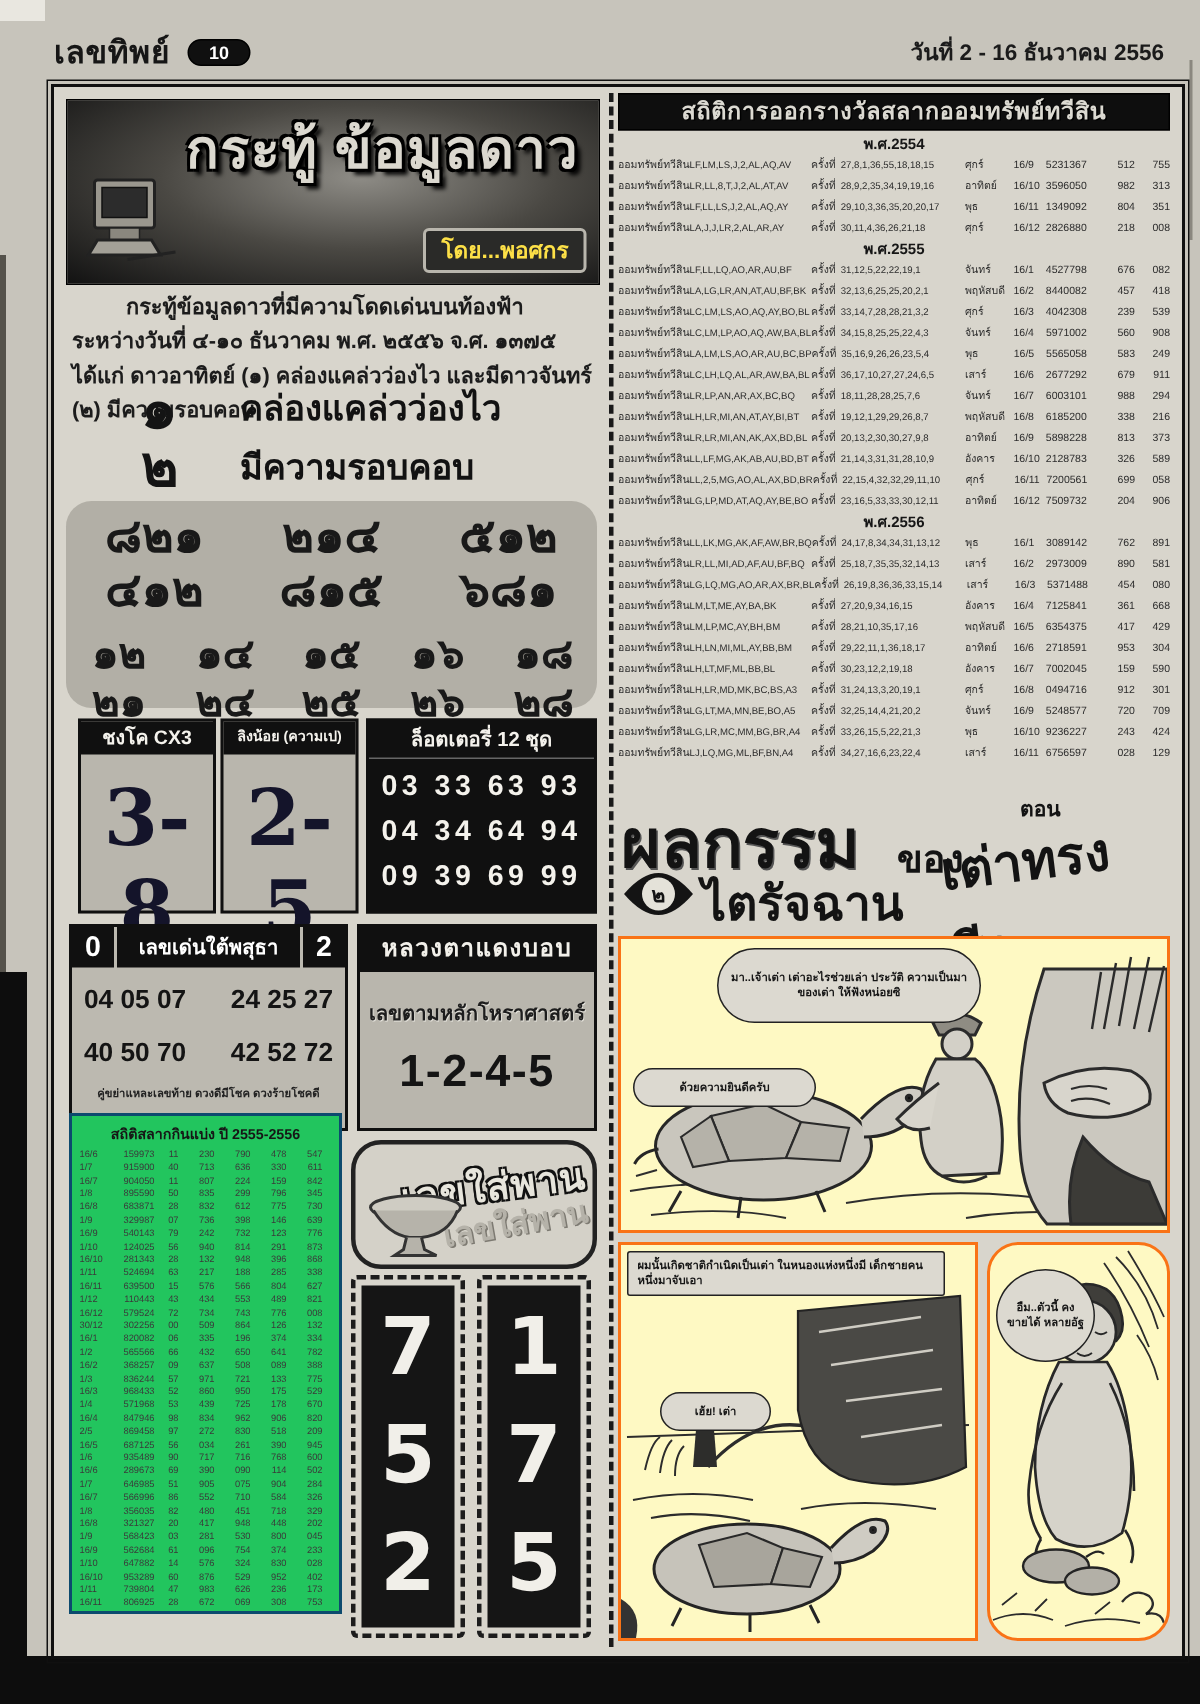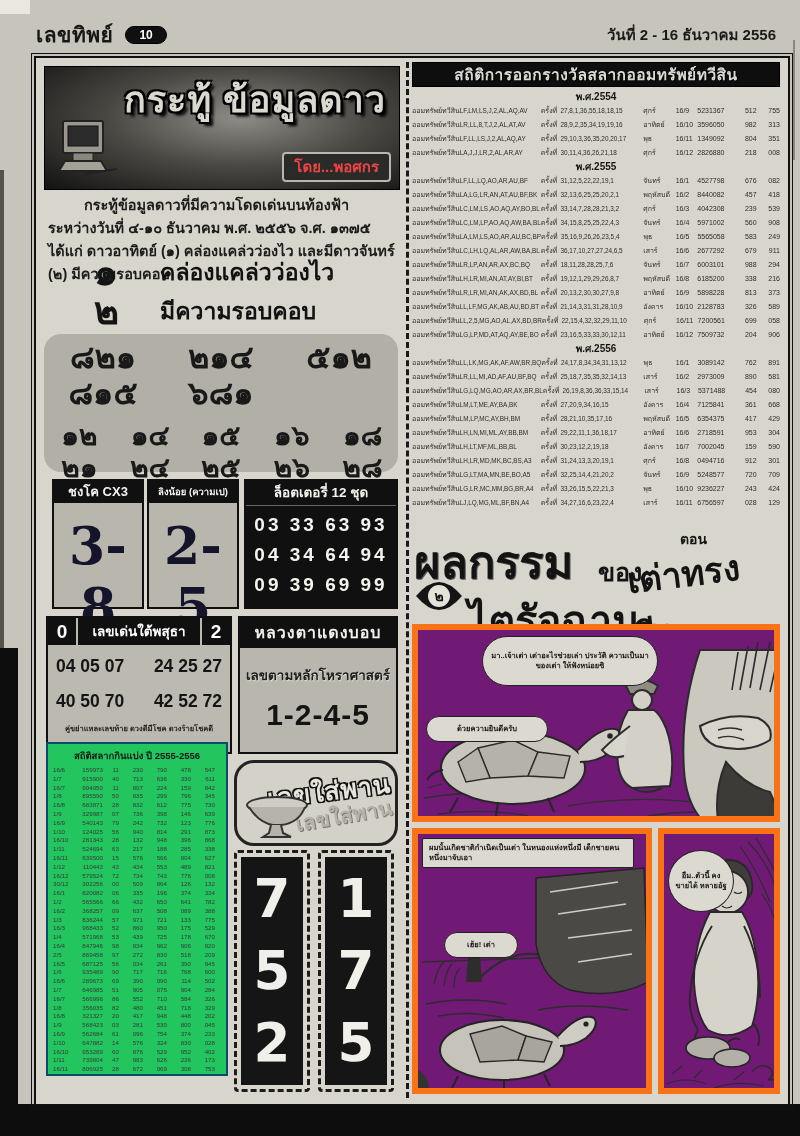--- a/index.html
+++ b/index.html
@@ -16,21 +16,21 @@
   .hdate{margin-left:auto;font-size:15px;font-weight:bold;color:#1b1b1b;}
 
   .frame{position:absolute;left:34px;top:56px;width:752px;height:1046px;border:2px solid #101010;outline:1px solid #101010;outline-offset:2px;background:#d8d5cc;}
   .frame-in{position:relative;width:100%;height:100%;}
   .divider{position:absolute;left:370px;top:4px;height:1036px;border-left:3px dashed #191919;}
 
   
   .banner{position:absolute;left:8px;top:8px;width:354px;height:122px;background:radial-gradient(ellipse at 55% 42%,#8e8c86 0%,#4a4843 48%,#121212 100%);border:1px solid #000;}
   .banner-title{position:absolute;left:70px;top:14px;width:280px;text-align:center;font-size:36px;font-weight:900;color:#dbd8cf;letter-spacing:1px;line-height:1.05;
     text-shadow:2px 2px 0 #000,-2px 2px 0 #000,2px -2px 0 #000,-2px -2px 0 #000,4px 4px 3px #000;}
-  .banner-byline{position:absolute;right:8px;bottom:7px;border:2px solid #b9b6ad;background:#2a2a28;color:#ef4444;font-size:15px;font-weight:bold;padding:1px 10px;border-radius:4px;}
+  .banner-byline{position:absolute;right:8px;bottom:7px;border:2px solid #b9b6ad;background:#2a2a28;color:#fde047;font-size:15px;font-weight:bold;padding:1px 10px;border-radius:4px;}
   .banner-computer{position:absolute;left:10px;bottom:8px;}
 
   .intro{position:absolute;left:12px;top:136px;width:348px;font-size:14.5px;line-height:1.58;color:#1c1c1c;font-weight:600;text-indent:36px;}
 
   .stars{position:absolute;left:58px;top:194px;}
   .star-row{display:flex;align-items:center;height:39px;}
   .star-num{width:66px;font-size:38px;font-weight:bold;font-family:"DejaVu Serif",serif;color:#141414;}
   .star-trait{font-size:23px;font-weight:bold;color:#121212;}
 
   .gray-panel{position:absolute;left:8px;top:276px;width:354px;height:138px;background:#b2afa6;padding-top:5px;box-sizing:border-box;border-radius:17px;}
@@ -94,27 +94,27 @@
   .sc-date{width:24px;}
   .sc-prize{width:42px;}
   .sc-a{width:24px;text-align:right;}
   .sc-b{width:26px;text-align:right;}
 
   .comic-title{position:absolute;left:376px;top:470px;width:368px;height:96px;color:#131313;}
   .ct-main{position:absolute;left:2px;top:-2px;font-size:45px;font-weight:900;letter-spacing:0px;text-shadow:1px 1px 0 #555;}
   .ct-of{position:absolute;left:186px;top:24px;font-size:25px;font-weight:900;}
   .ct-ep{position:absolute;left:268px;top:0px;font-size:14px;font-weight:900;}
   .ct-eye{position:absolute;left:2px;top:52px;}
-  .ct-beast{position:absolute;left:56px;top:60px;font-size:41px;font-weight:900;}
+  .ct-beast{position:absolute;left:56px;top:48px;font-size:32px;font-weight:900;}
   .ct-name{position:absolute;left:218px;top:16px;font-size:35px;font-weight:900;transform:rotate(-7deg);}
 
-  .panel{position:absolute;border:6px solid #f97316;background:#701a75;box-sizing:border-box;overflow:hidden;padding-left:10px;}
+  .panel{position:absolute;border:2px solid #f97316;background:#fef9c3;box-sizing:border-box;overflow:hidden;padding-left:10px;}
   .p1{left:376px;top:566px;width:368px;height:198px;}
   .p2{left:376px;top:770px;width:240px;height:266px;}
-  .p3{left:622px;top:770px;width:122px;height:266px;}
+  .p3{left:622px;top:770px;width:122px;height:266px;border-radius:21px;}
   .panel svg{position:absolute;left:0;top:0;}
   .bubble{position:absolute;background:#dcd9d0;border:1.5px solid #222;font-size:7.5px;font-weight:bold;color:#161616;text-align:center;
     display:flex;align-items:center;justify-content:center;padding:4px 6px;box-sizing:border-box;line-height:1.35;}
   .b1{left:64px;top:6px;width:176px;height:50px;border-radius:46px;}
   .b2{left:8px;top:86px;width:122px;height:26px;border-radius:20px;}
   .cap2{left:4px;top:4px;width:212px;border-radius:2px;text-align:left;justify-content:flex-start;}
   .b3{left:26px;top:98px;width:74px;height:26px;border-radius:20px;}
   .b4{left:4px;top:16px;width:66px;height:62px;border-radius:50%;flex-direction:column;}
 </style>
 </head>
@@ -164,20 +164,21 @@
         <span class="star-trait">มีความรอบคอบ</span>
       </div>
         </div>
 
     <div class="gray-panel">
       <div class="triples">
 
       <span>๘๒๑</span>
             <span>๒๑๔</span>
             <span>๕๑๒</span>
+            <span>๔๑๒</span>
             <span>๘๑๕</span>
             <span>๖๘๑</span>
           </div>
       <div class="pairs">
 
       <span>๑๒</span>
             <span>๑๔</span>
             <span>๑๕</span>
             <span>๑๖</span>
             <span>๑๘</span>

